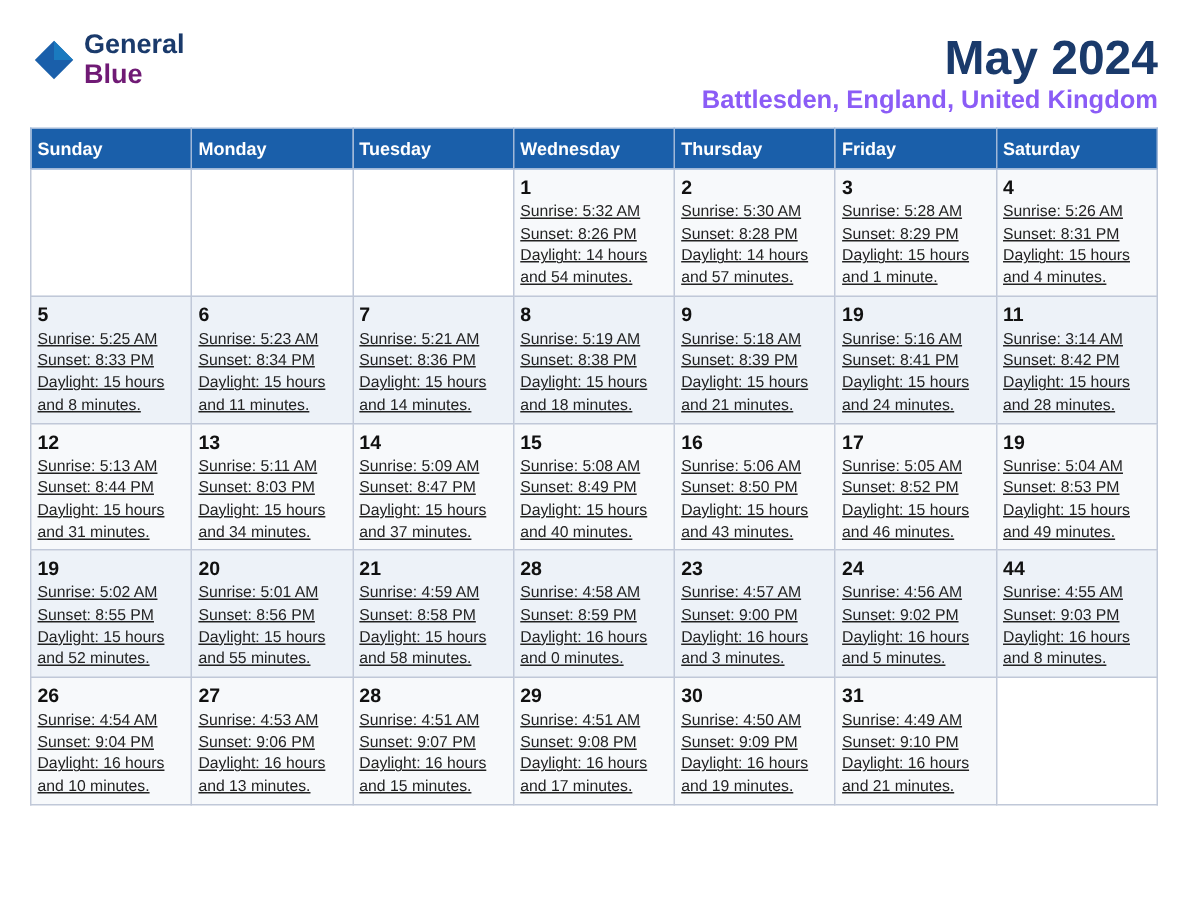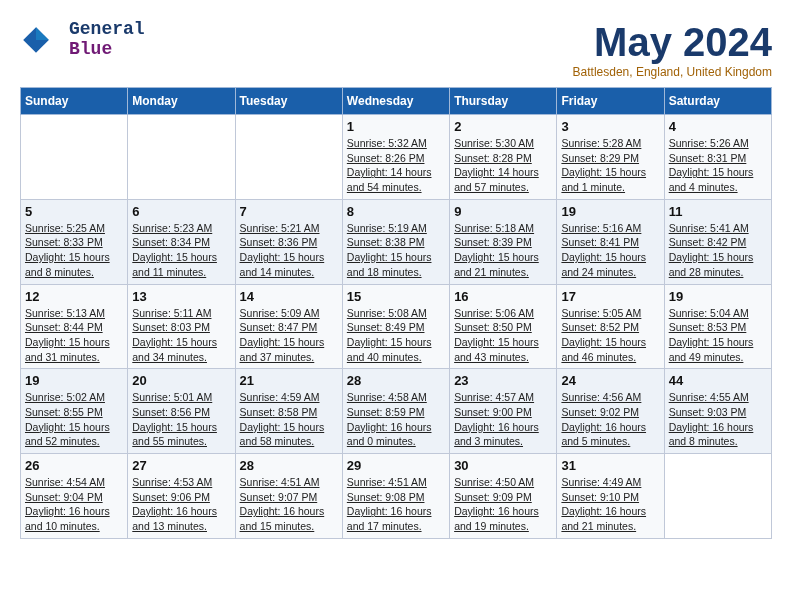--- a/index.html
+++ b/index.html
@@ -12,48 +12,47 @@
     }
     .header {
       display: flex;
       justify-content: space-between;
       align-items: flex-start;
       margin-bottom: 8px;
     }
     .logo {
       display: flex;
       align-items: center;
-      gap: 17px;
-      font-family: Liberation Mono, monospace;
+      gap: 4px;
     }
     .logo-text {
       font-size: 18px;
       font-weight: bold;
       color: #1a3a6b;
       line-height: 1.1;
     }
     .logo-text span {
       color: #701a75;
     }
     .logo-icon {
       width: 32px;
       height: 32px;
     }
     .title-block {
       text-align: right;
     }
     .main-title {
-      font-size: 40px;
+      font-size: 32px;
       font-weight: bold;
       color: #1a3a6b;
     }
     .subtitle {
-      font-size: 12px;
-      color: #a16207;
-      font-weight: normal;
+      font-size: 17px;
+      color: #8b5cf6;
+      font-weight: bold;
     }
     table {
       width: 100%;
       border-collapse: collapse;
       font-size: 11px;
       padding-left: 22px;
     }
     thead tr th {
       background-color: #1a5faa;
       color: #fff;
@@ -187,21 +186,21 @@
 Daylight: 15 hours and 21 minutes.</div>
         </td>
         <td>
           <span class="day-num">19</span>
           <div class="day-info">Sunrise: 5:16 AM
 Sunset: 8:41 PM
 Daylight: 15 hours and 24 minutes.</div>
         </td>
         <td>
           <span class="day-num">11</span>
-          <div class="day-info">Sunrise: 5:41 AM
+          <div class="day-info">Sunrise: 3:14 AM
 Sunset: 8:42 PM
 Daylight: 15 hours and 28 minutes.</div>
         </td>
       </tr>
       <tr>
         <td>
           <span class="day-num">12</span>
           <div class="day-info">Sunrise: 5:13 AM
 Sunset: 8:44 PM
 Daylight: 15 hours and 31 minutes.</div>

